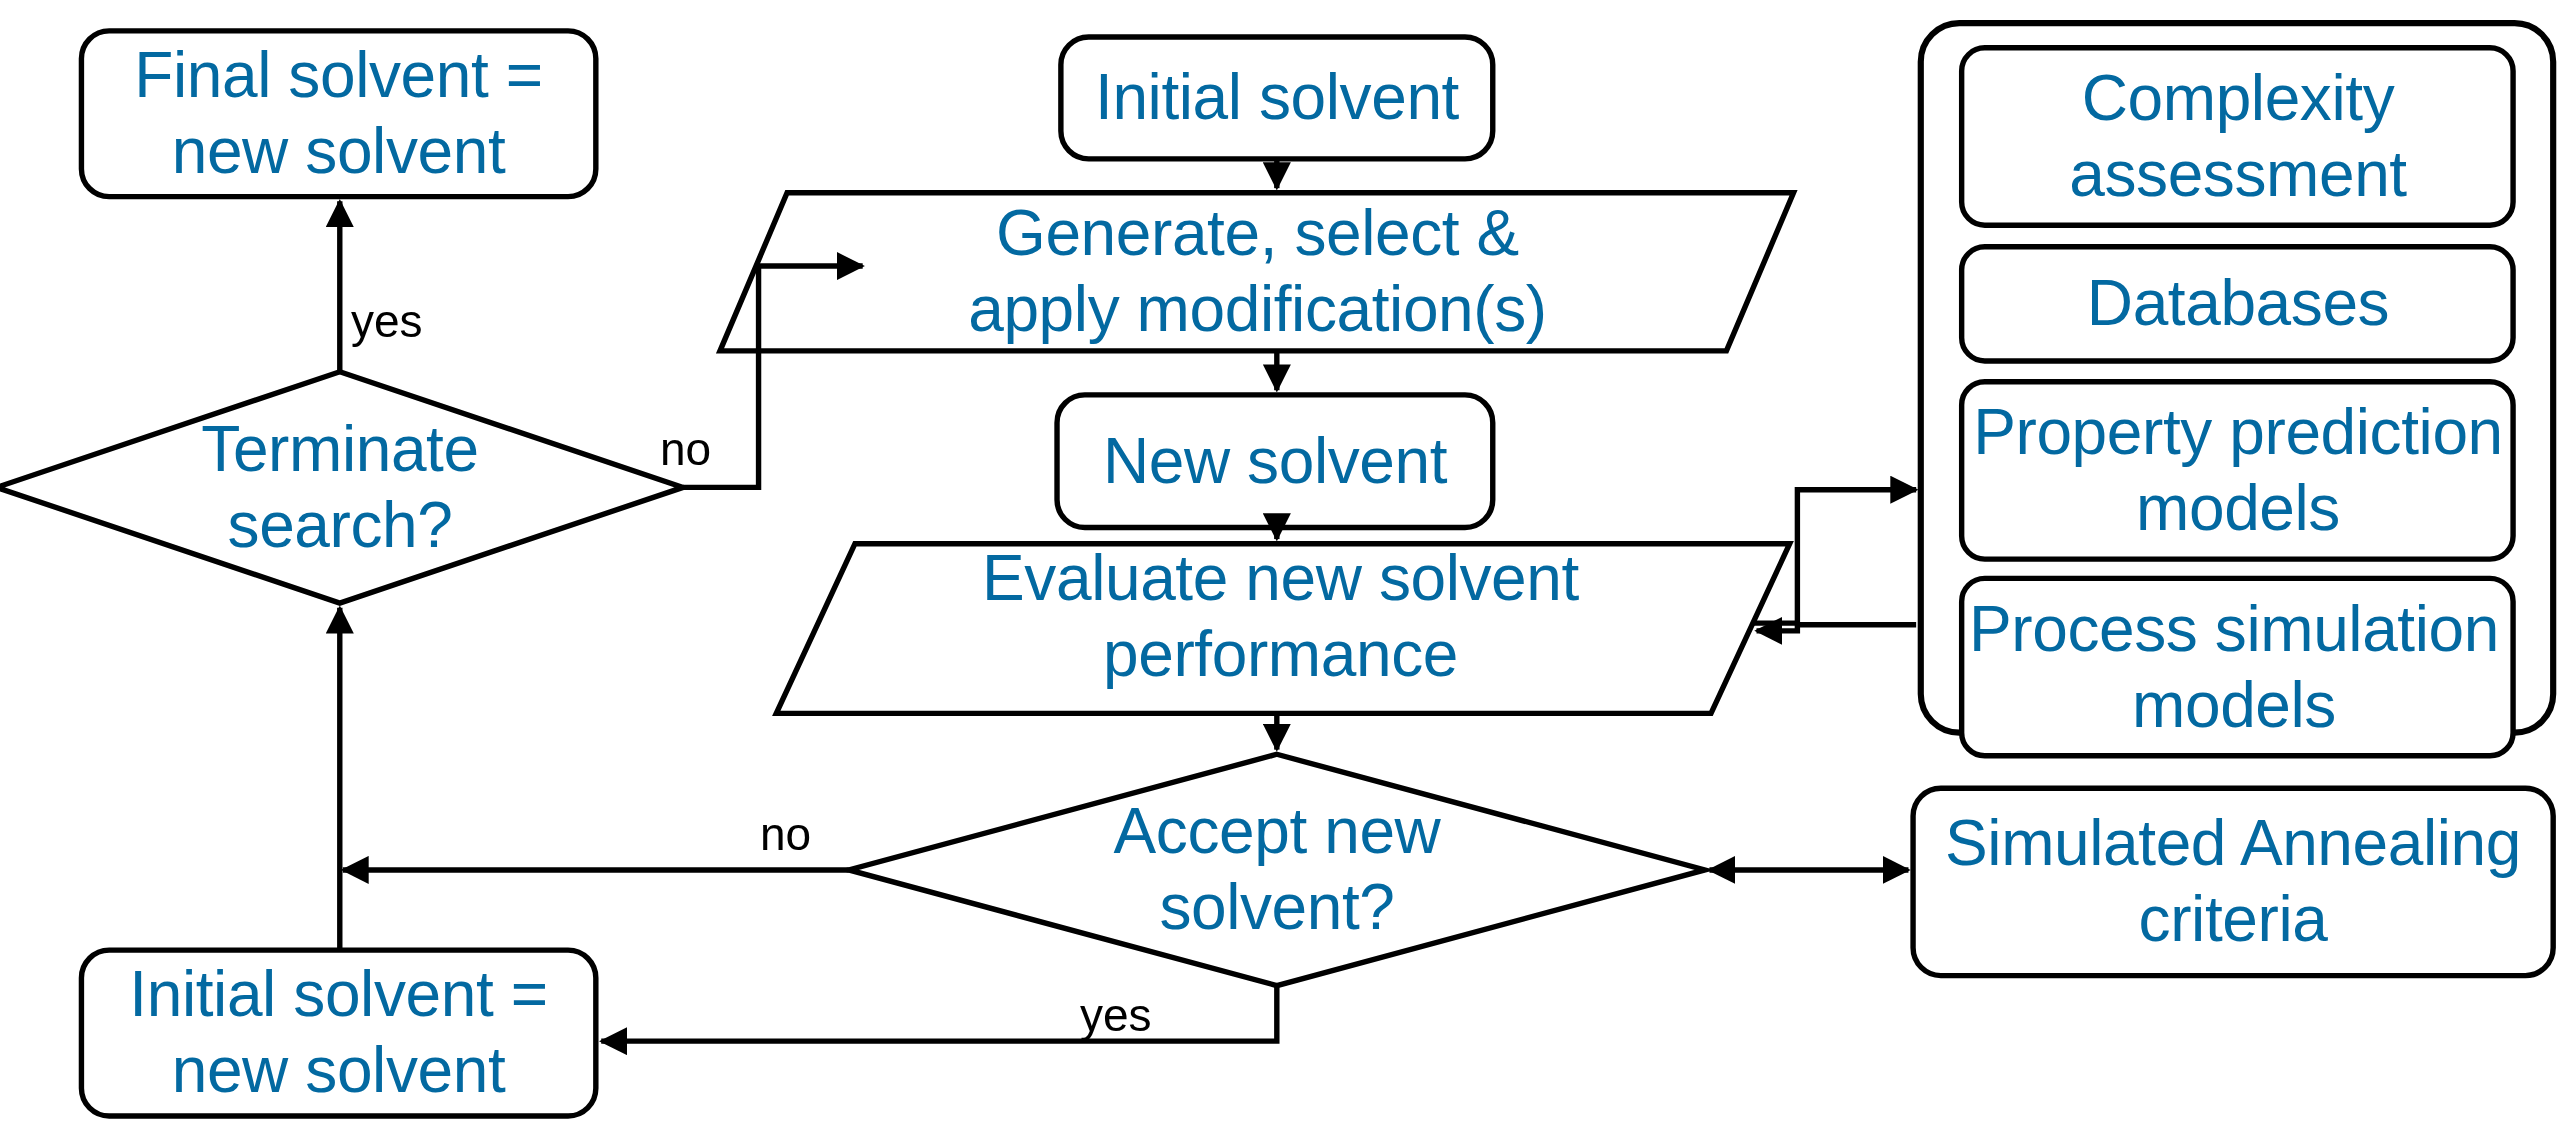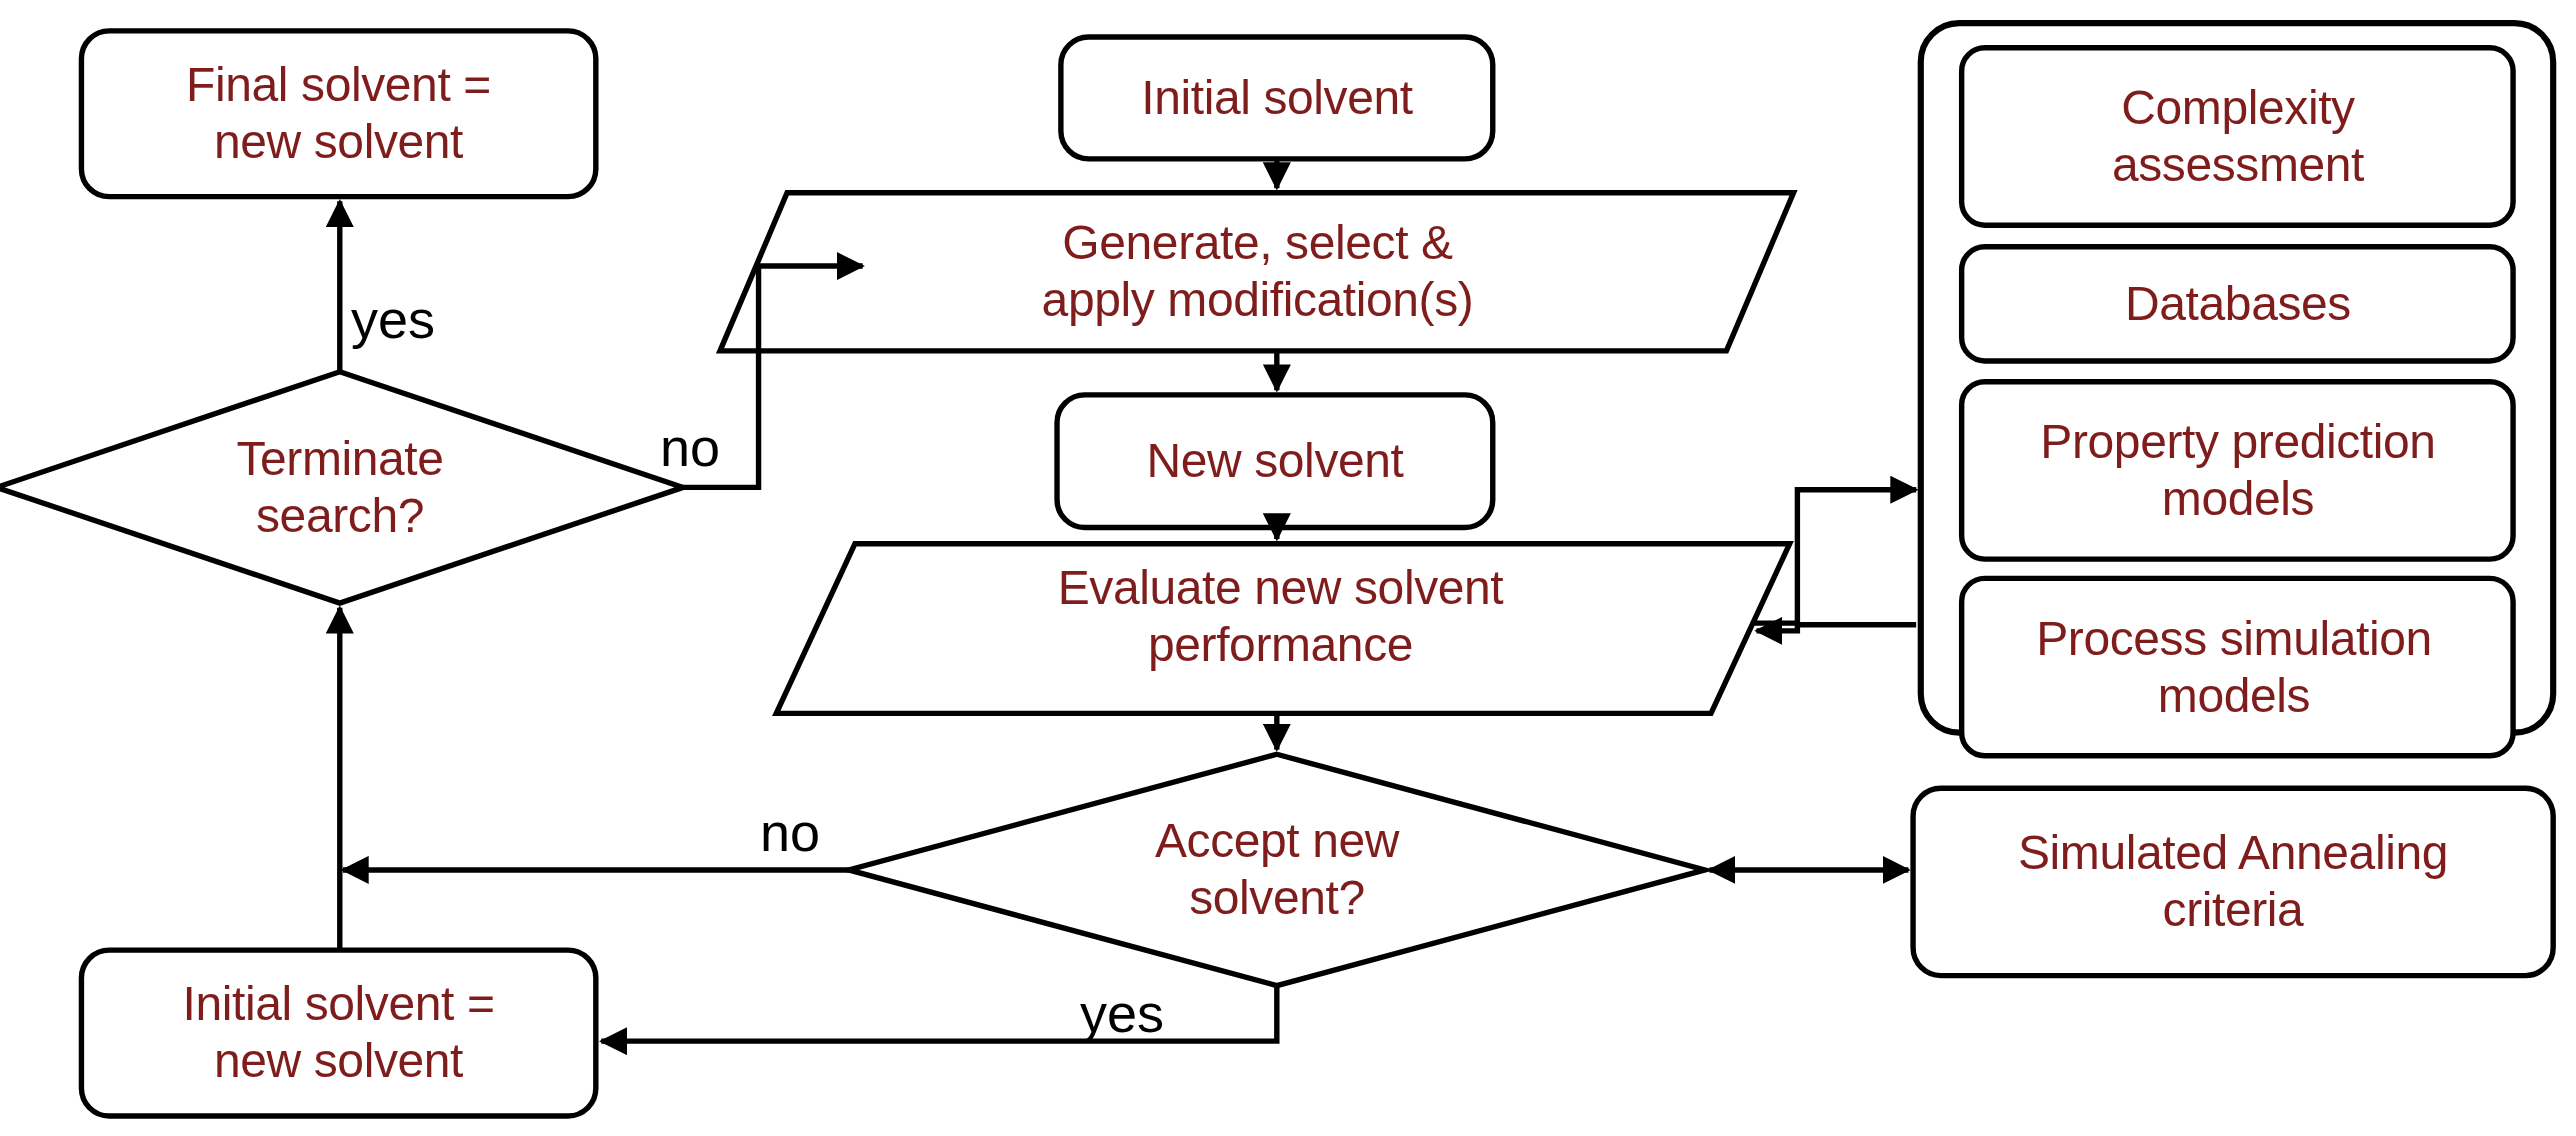--- a/index.html
+++ b/index.html
@@ -38,35 +38,36 @@
     stroke-width: 7;
     stroke-linecap: butt;
     stroke-linejoin: miter;
   }
   .node-label {
     position: absolute;
     display: flex;
     align-items: center;
     justify-content: center;
     text-align: center;
-    color: #7f1d1d;
+    color: #0369a1;
     font-family: "Liberation Sans", sans-serif;
-    font-size: 48px;
+    font-size: 64px;
     line-height: 1.18;
     letter-spacing: -0.4px;
     white-space: pre-line;
     pointer-events: none;
   }
   .edge-label {
     position: absolute;
     color: #000000;
     font-family: "Liberation Sans", sans-serif;
-    font-size: 54px;
+    font-size: 46px;
     line-height: 1;
     white-space: nowrap;
+    margin-top: 6px;
   }
 </style>
 </head>
 <body>
 
 <div id="stage">
 
   <svg class="canvas" viewBox="0 0 3339 1473">
     <defs>
       <marker id="arrowhead" viewBox="0 0 10 10" refX="9.2" refY="5" markerWidth="5.2" markerHeight="5.2" orient="auto-start-reverse">

